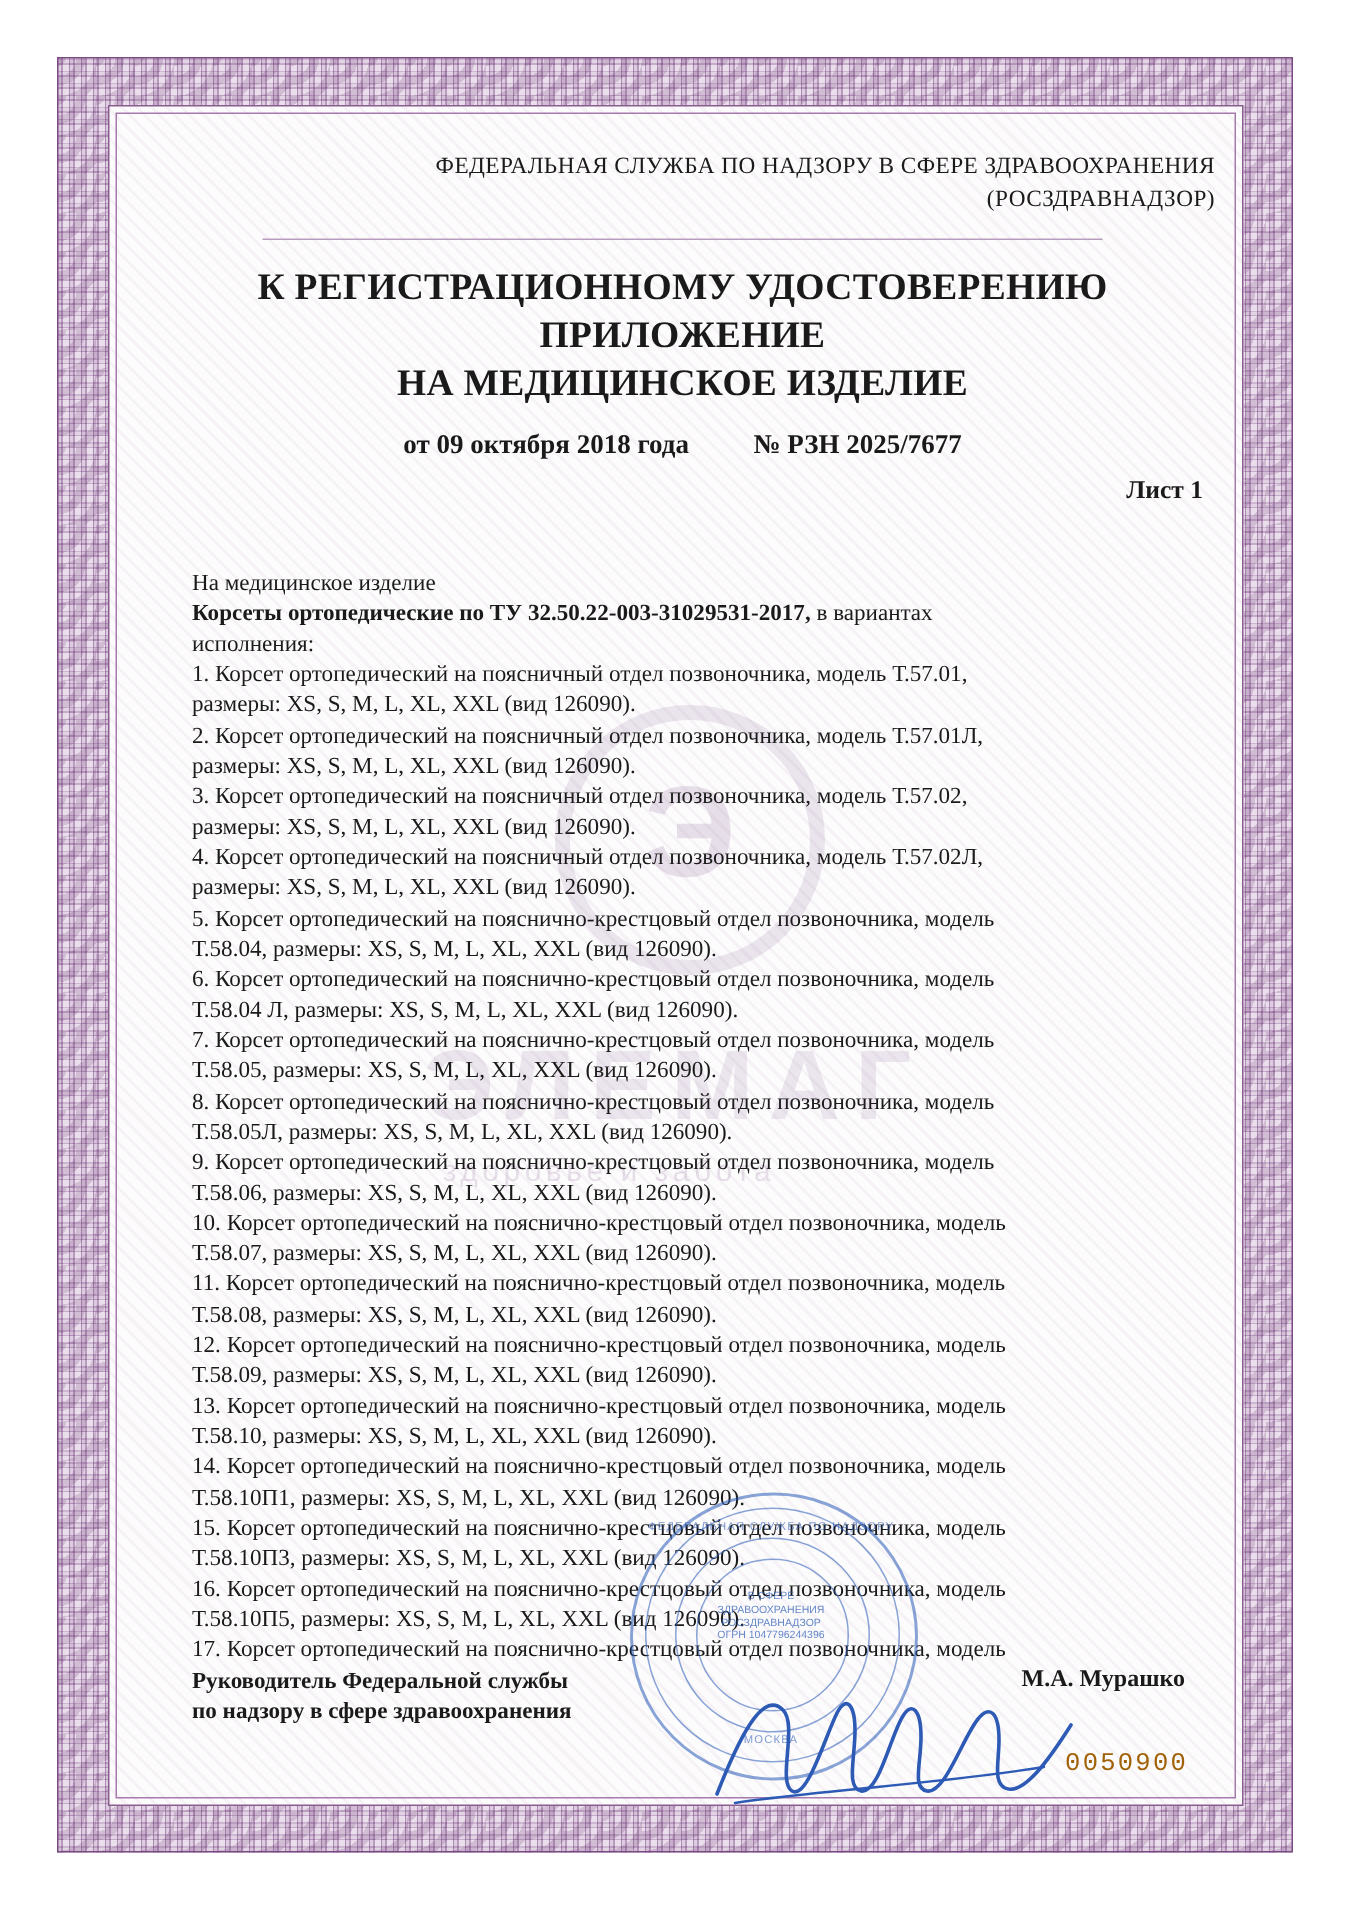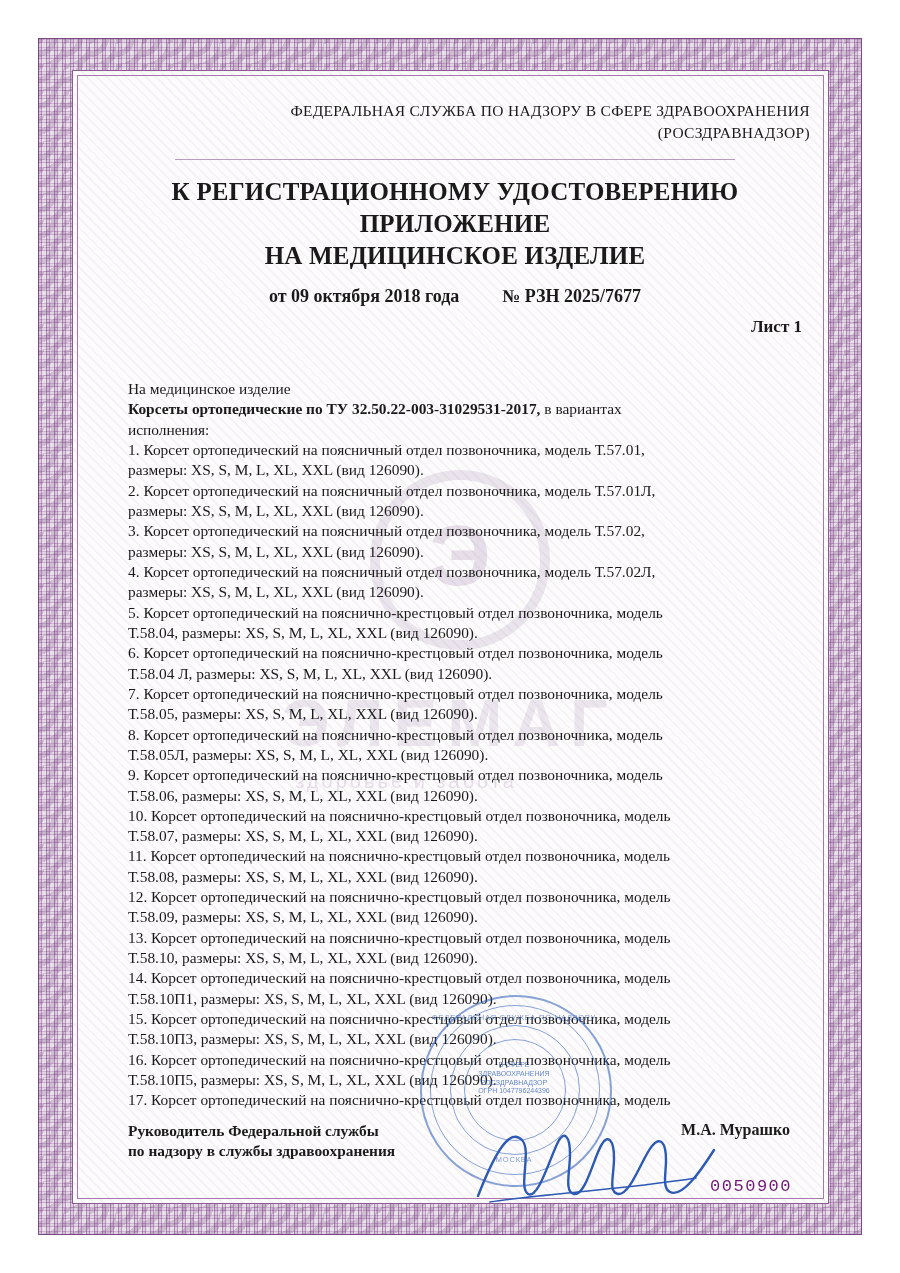--- a/index.html
+++ b/index.html
@@ -167,41 +167,40 @@
     line-height: 1.32;
     padding-left: 28px;
     padding-right: 10px;
   }
   .body .lead { }
   .body .prod { font-weight: bold; margin-top: 20px; }
   .body p { margin: 0; }
   .item { margin-top: 1px; }
 
   .signature {
-    margin-top: 10px;
     padding-left: 28px;
     position: relative;
     font-size: 15.4px;
   }
   .sig-role {
     font-weight: bold;
     line-height: 1.3;
     width: 430px;
   }
   .sig-role .l2 { font-weight: bold; }
   .sig-name {
     position: absolute;
     right: 20px; top: 0;
     font-weight: bold;
     font-size: 16px;
   }
   .serial {
     position: absolute;
     right: 18px; top: 56px;
-    color: #701a75;
+    color: #a16207;
     font-family: "Liberation Mono", monospace;
     font-size: 17px;
     letter-spacing: 1.5px;
   }
 
   
   .stamp {
     position: absolute;
     left: 420px; top: 995px;
     width: 192px; height: 192px;
@@ -322,21 +321,21 @@
       <p class="item">15. Корсет ортопедический на пояснично-крестцовый отдел позвоночника, модель</p>
       <p class="item">Т.58.10П3, размеры: XS, S, M, L, XL, XXL (вид 126090).</p>
       <p class="item">16. Корсет ортопедический на пояснично-крестцовый отдел позвоночника, модель</p>
       <p class="item">Т.58.10П5, размеры: XS, S, M, L, XL, XXL (вид 126090).</p>
       <p class="item">17. Корсет ортопедический на пояснично-крестцовый отдел позвоночника, модель</p>
     </div>
 
     <div class="signature">
       <div class="sig-role">
         <div>Руководитель  Федеральной службы</div>
-        <div class="l2">по надзору в службы здравоохранения</div>
+        <div class="l2">по надзору в сфере здравоохранения</div>
       </div>
       <div class="sig-name">М.А. Мурашко</div>
       <div class="serial">0050900</div>
     </div>
 
   </div>
 
   <div class="stamp">
     <div class="ring r1"></div>
     <div class="ring r2"></div>

